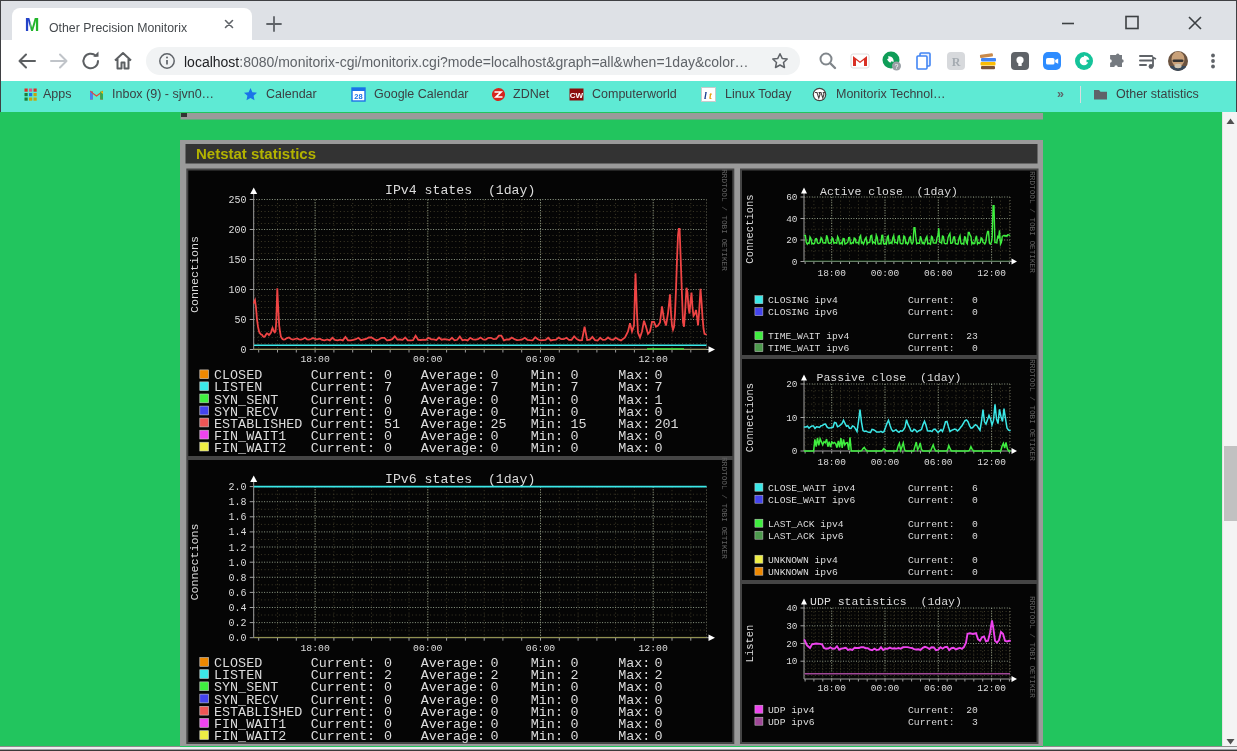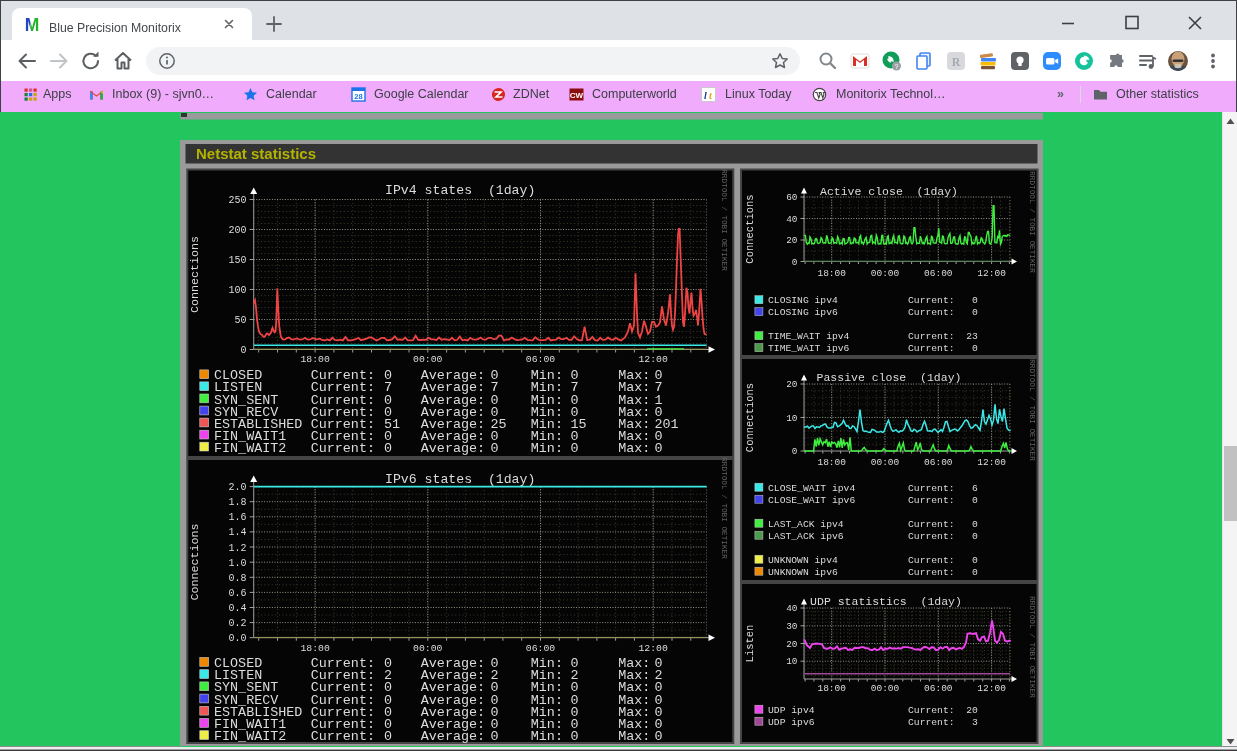--- a/index.html
+++ b/index.html
@@ -4,21 +4,21 @@
 <style>
 * { margin:0; padding:0; box-sizing:border-box; }
 body { font-family:"Liberation Sans", sans-serif; width:1237px; height:751px; overflow:hidden; background:#000; }
 #win { position:relative; width:1237px; height:751px; }
 #tabbar { position:absolute; left:0; top:0; width:1237px; height:40px; background:#dee1e6; }
 #tab { position:absolute; left:12px; top:8px; width:240px; height:32px; background:#fff; border-radius:8px 8px 0 0; }
 #tabtitle { position:absolute; left:37px; top:13px; font-size:12.3px; color:#45494d; }
 #navbar { position:absolute; left:0; top:40px; width:1237px; height:41px; background:#fff; }
 #addr { position:absolute; left:146px; top:7px; width:654px; height:28px; background:#f1f3f4; border-radius:14px; }
 #url { position:absolute; left:184px; top:14px; font-size:14px; color:#5f6368; white-space:nowrap; }
-#bookbar { position:absolute; left:0; top:81px; width:1237px; height:31px; background:#f0abfc; }
+#bookbar { position:absolute; left:0; top:81px; width:1237px; height:31px; background:#5eead4; }
 .bk { position:absolute; top:6px; font-size:12.5px; color:#3c4043; white-space:nowrap; }
 #page { position:absolute; left:0; top:112px; width:1222px; height:639px; background:#22c55e; }
 #scroll { position:absolute; left:1222px; top:112px; width:15px; height:639px; background:#f4f4f4; border-left:1px solid #e4e4e4; }
 #thumb { position:absolute; left:1px; top:334px; width:13px; height:75px; background:#c1c1c1; }
 </style>
 </head>
 <body>
 <div id="win">
   <div id="tabbar">
     <div id="tab">
@@ -27,21 +27,21 @@
             <clipPath id="fml">
               <rect x="0" y="0" width="7.4" height="18"></rect>
             </clipPath>
         <clipPath id="fmr">
               <rect x="7.4" y="0" width="10.6" height="18"></rect>
             </clipPath>
           </defs>
         <text x="9" y="15" font-family="Liberation Sans" font-weight="bold" font-size="17.5" text-anchor="middle" fill="#2443c8" clip-path="url(#fml)">M</text>
         <text x="9" y="15" font-family="Liberation Sans" font-weight="bold" font-size="17.5" text-anchor="middle" fill="#22b52a" clip-path="url(#fmr)">M</text>
       </svg>
-      <div id="tabtitle">Blue Precision Monitorix</div>
+      <div id="tabtitle">Other Precision Monitorix</div>
       <svg style="position:absolute;left:210px;top:9px" width="14" height="14" viewBox="0 0 14 14">
         <path d="M3.5 3.5 L10.5 10.5 M10.5 3.5 L3.5 10.5" stroke="#5f6368" stroke-width="1.6" stroke-linecap="round"></path>
       </svg>
     </div>
     <svg style="position:absolute;left:264px;top:14px" width="20" height="20" viewBox="0 0 20 20">
       <path d="M10 3 V17 M3 10 H17" stroke="#5f6368" stroke-width="1.8" stroke-linecap="round"></path>
     </svg>
     <svg style="position:absolute;left:1056px;top:14px" width="160" height="20" viewBox="0 0 160 20">
       <path d="M6 9.5 H18" stroke="#3c4043" stroke-width="1.6"></path>
       <rect x="70" y="2.5" width="12" height="12" fill="none" stroke="#3c4043" stroke-width="1.6"></rect>
@@ -61,20 +61,21 @@
     </svg>
     <svg style="position:absolute;left:110px;top:8px" width="26" height="26" viewBox="0 0 26 26">
       <path d="M5 12.5 L13 5 L21 12.5 M7.5 11 V20.5 H11.5 V14.5 H14.5 V20.5 H18.5 V11" stroke="#5c5f62" stroke-width="2" fill="none" stroke-linejoin="round"></path>
     </svg>
     <div id="addr"></div>
     <svg style="position:absolute;left:158px;top:12px" width="18" height="18" viewBox="0 0 18 18">
       <circle cx="9" cy="9" r="7.2" fill="none" stroke="#5f6368" stroke-width="1.5"></circle>
       <path d="M9 8 V12.5" stroke="#5f6368" stroke-width="1.7"></path>
         <circle cx="9" cy="5.6" r="1" fill="#5f6368"></circle>
     </svg>
+    <div id="url"><span style="color:#202124">localhost</span>:8080/monitorix-cgi/monitorix.cgi?mode=localhost&amp;graph=all&amp;when=1day&amp;color…</div>
     <svg style="position:absolute;left:770px;top:11px" width="20" height="20" viewBox="0 0 20 20">
       <path d="M10 2.8 L12.2 7.4 L17.2 8 L13.5 11.5 L14.5 16.5 L10 14 L5.5 16.5 L6.5 11.5 L2.8 8 L7.8 7.4 Z" fill="none" stroke="#5f6368" stroke-width="1.5" stroke-linejoin="round"></path>
     </svg>
     <svg style="position:absolute;left:817px;top:10px" width="22" height="22" viewBox="0 0 22 22">
         <circle cx="9" cy="9" r="5.5" fill="none" stroke="#80868b" stroke-width="2"></circle>
         <path d="M13.5 13.5 L18 18" stroke="#80868b" stroke-width="2.4" stroke-linecap="round"></path>
       </svg>
     <svg style="position:absolute;left:849px;top:10px" width="22" height="22" viewBox="0 0 22 22">
         <rect x="2" y="4" width="18" height="14" rx="2" fill="#fff" stroke="#d5d5d5" stroke-width="0.8"></rect>
         <path d="M4 6 V16 H7 V10 L11 13 L15 10 V16 H18 V6 L11 11.5 Z" fill="#d93025"></path>

